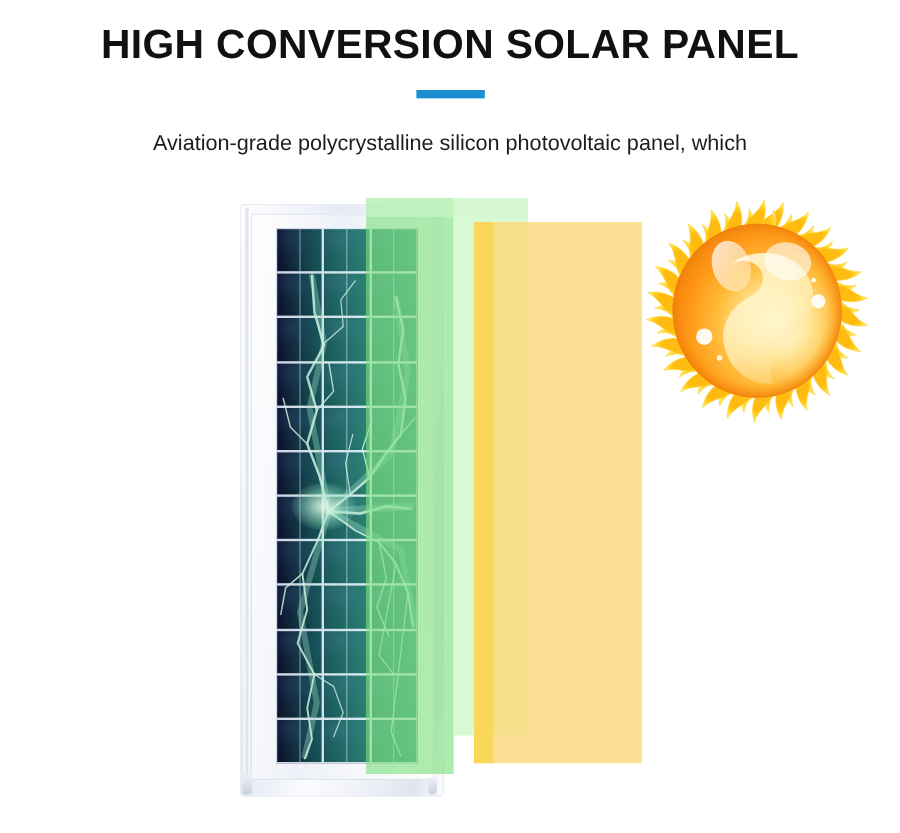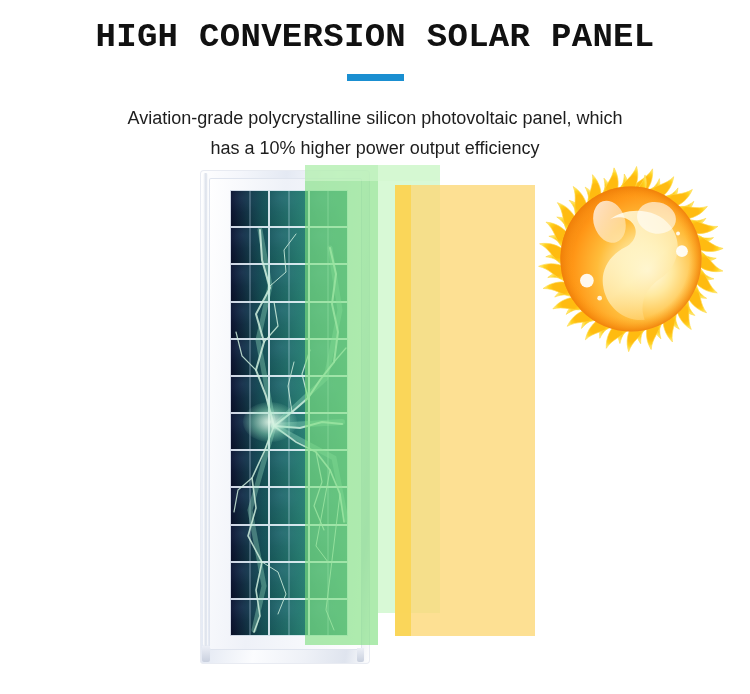--- a/index.html
+++ b/index.html
@@ -14,21 +14,21 @@
   
   #header{
     position:absolute;left:0;top:0;width:750px;
     text-align:center;
   }
   #title{
     margin:0;padding-top:18px;
     font-size:34px;font-weight:bold;
     letter-spacing:0.3px;
     color:#111111;
-    font-family:Liberation Mono, monospace;
+    font-family:Liberation Sans, sans-serif;
   }
   #accent-bar{
     width:57px;height:7px;
     background:#1a8fd1;
     margin:18px auto 0 auto;
   }
   #subtitle{
     margin:22px auto 0 auto;
     width:600px;
     font-size:18px;
@@ -176,21 +176,20 @@
 </head>
 <body>
 
 <div id="header">
   <h1 id="title">HIGH CONVERSION SOLAR PANEL</h1>
 
   <div id="accent-bar"></div>
 
   <p id="subtitle">
     <span class="sl">Aviation-grade polycrystalline silicon photovoltaic panel, which</span>
-    <span class="sl">has a 10% higher power output efficiency</span>
   </p>
 </div>
 
 <div id="stage">
 
   <div id="panel">
     <div id="panel-frame"></div>
     <div id="panel-bevel"></div>
     <div id="frame-edge-l"></div>
 

